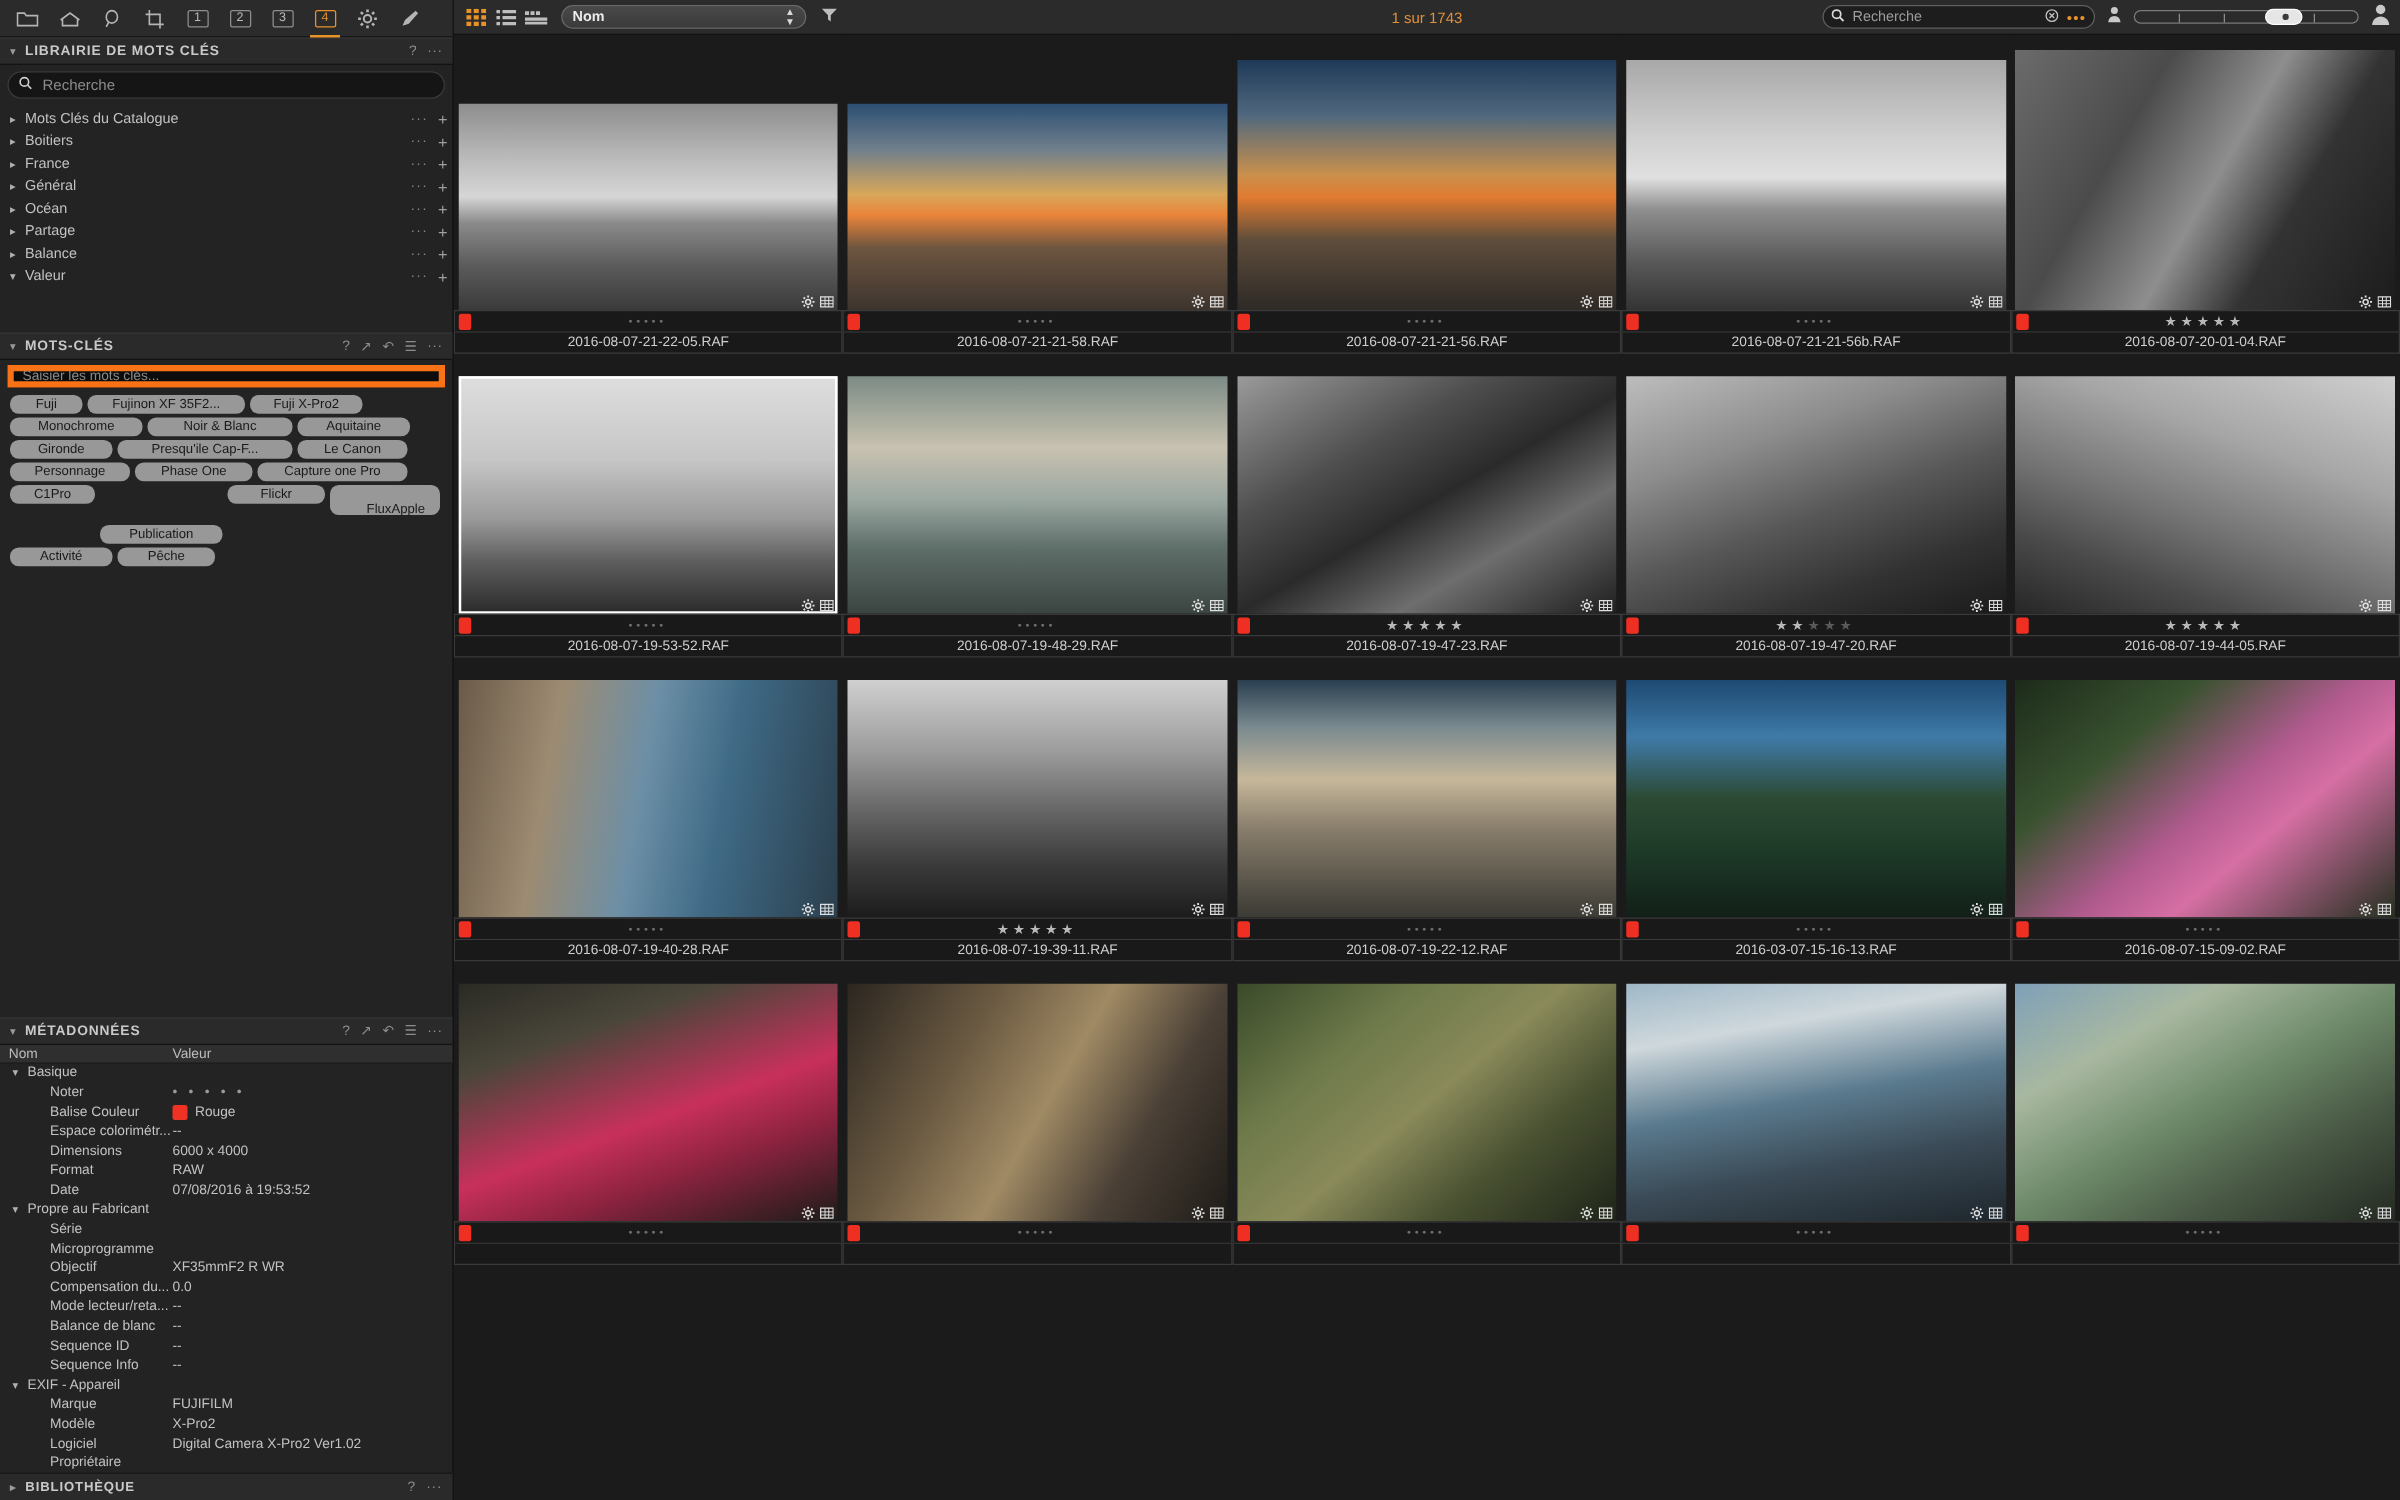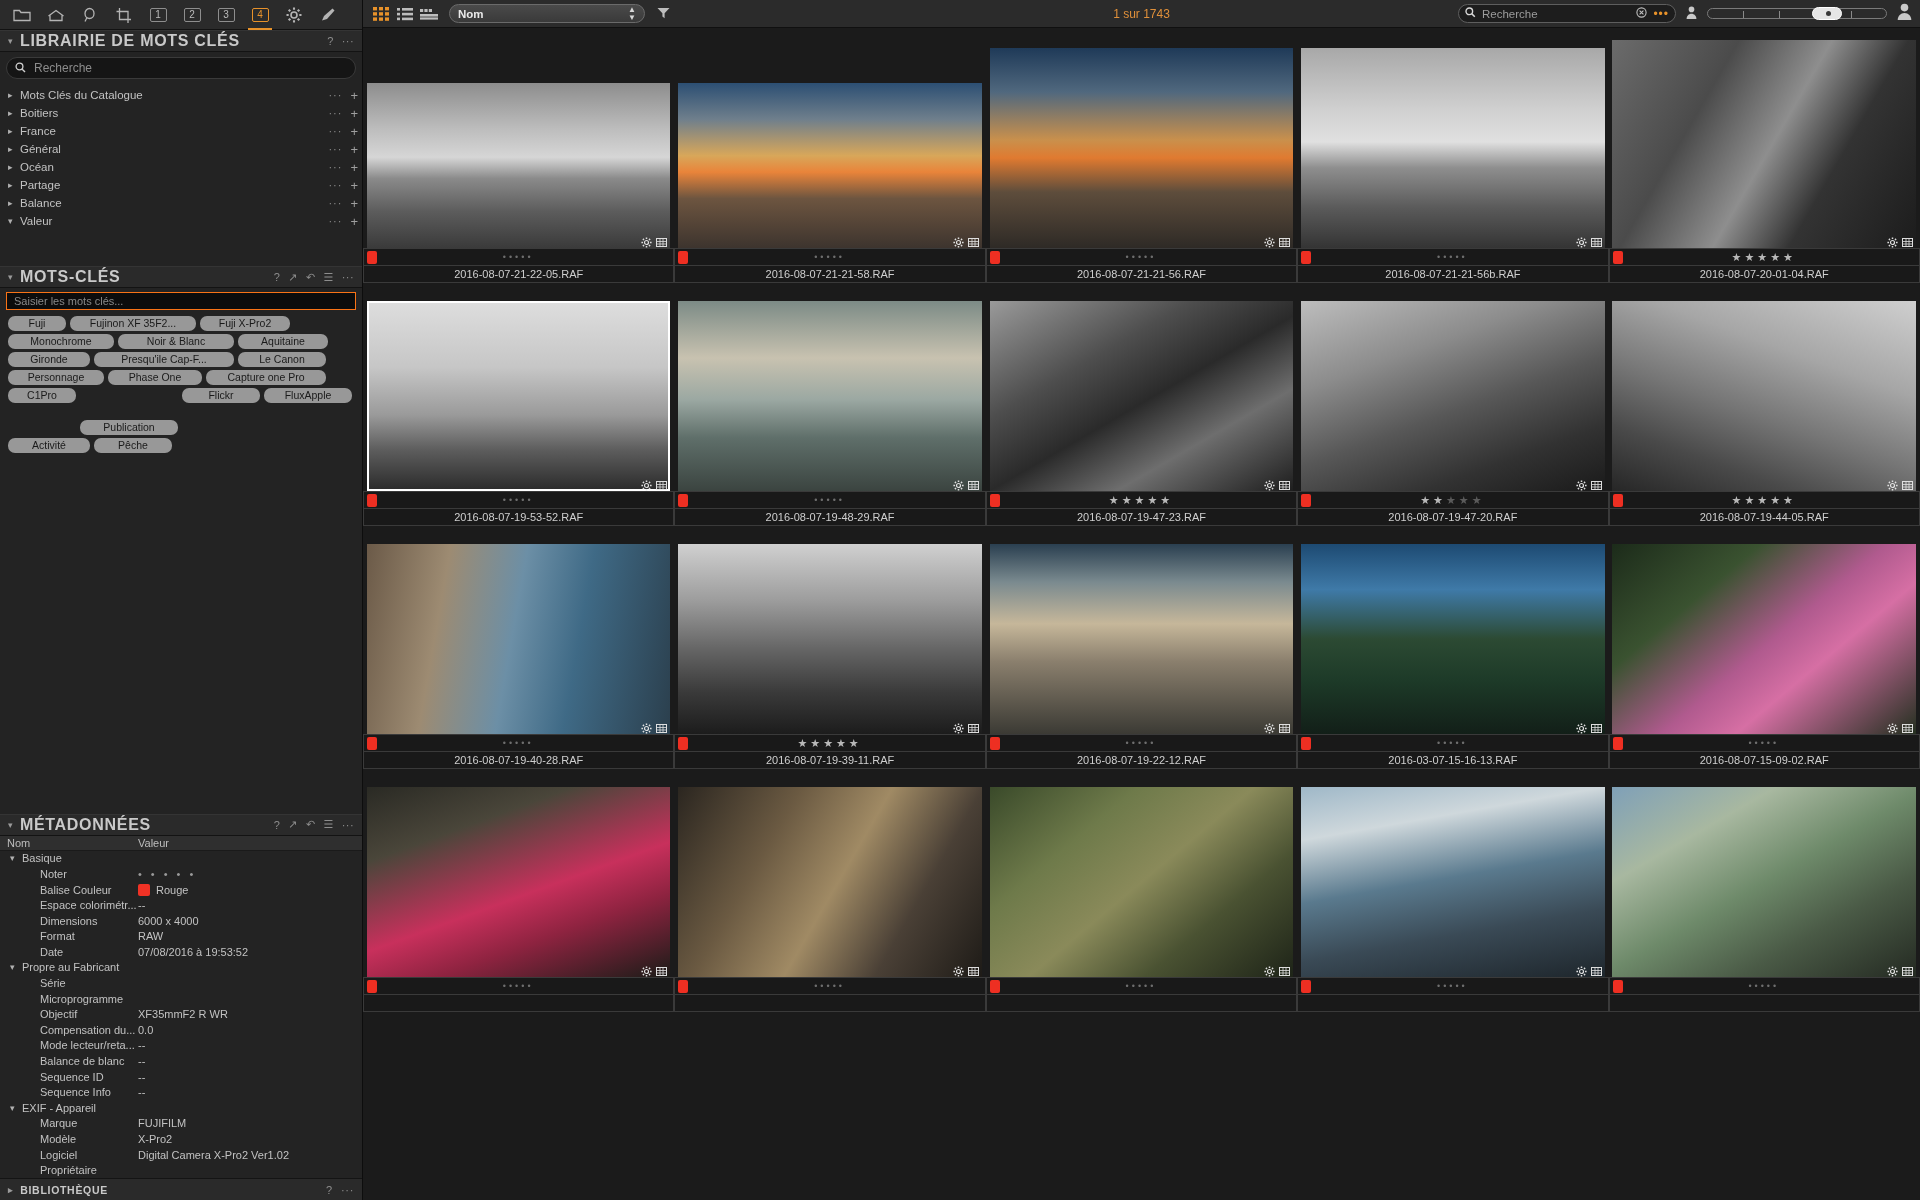--- a/index.html
+++ b/index.html
@@ -48,21 +48,21 @@
   }
   .panel-header {
     height: 22px; background: #2a2a2a;
     display: flex; align-items: center;
     padding: 0 8px;
     border-bottom: 1px solid #131313;
     border-top: 1px solid #343434;
     font-size: 11px; letter-spacing: .4px; color: #c9c9c9;
   }
   .panel-header .chev { margin-right: 7px; font-size: 9px; color: #9a9a9a; }
-  .panel-header .ttl { font-weight: bold; font-size: 16px; letter-spacing: .7px; }
+  .panel-header .ttl { font-weight: bold; font-size: 11px; letter-spacing: .7px; }
   .panel-header .hicons {
     margin-left: auto; display: flex; gap: 8px; align-items: center;
     color: #8d8d8d; font-size: 11px;
   }
   .searchbar {
     margin: 5px 6px; height: 22px;
     background: #151515; border: 1px solid #3a3a3a; border-radius: 11px;
     display: flex; align-items: center; padding: 0 8px;
   }
   .searchbar .mag { margin-right: 8px; color:#d0d0d0; }
@@ -87,21 +87,21 @@
   .pill {
     display: block; margin: 2px auto 2px 28px;
     height: 14px; line-height: 13px;
     border: 1px solid #9a9a9a; border-radius: 7px;
     text-align: center; font-size: 10.5px; color: #bdbdbd;
     background: transparent; width: fit-content; padding: 0 14px;
   }
 
   .kw-input {
     margin: 4px 6px 4px 6px; height: 18px;
-    background: #0c0c0c; border: 1px solid #f97316;
+    background: #0c0c0c; border: 5px solid #f97316;
     display: flex; align-items: center; padding: 0 7px;
     font-size: 11px; color: #8a8a8a;
   }
   .tagwrap {
     display: flex; flex-wrap: wrap; gap: 3px 4px;
     padding: 2px 6px 6px 8px;
   }
   .tag {
     height: 15px; line-height: 14px; border-radius: 7px;
     background: #989898; color: #1a1a1a;
@@ -349,21 +349,21 @@
         <div class="tag" style="width: 90px; padding: 0px;">Aquitaine</div>
         <div class="tag" style="width: 82px; padding: 0px;">Gironde</div>
         <div class="tag" style="width: 140px; padding: 0px;">Presqu'ile Cap-F...</div>
         <div class="tag" style="width: 88px; padding: 0px;">Le Canon</div>
         <div class="tag" style="width: 96px; padding: 0px;">Personnage</div>
         <div class="tag" style="width: 94px; padding: 0px;">Phase One</div>
         <div class="tag" style="width: 120px; padding: 0px;">Capture one Pro</div>
         <div class="tag" style="width: 68px; padding: 0px;">C1Pro</div>
         <div class="tag" style="width: 98px; padding: 0px; margin-top: 32px;">Publication</div>
         <div class="tag" style="width: 78px; padding: 0px;">Flickr</div>
-        <div class="tag" style="width: 88px; padding: 0px;">FluxApple</div>
+        <div class="tag" style="width: 88px; padding: 12px; text-align: right;">FluxApple</div>
         <div class="tag" style="width: 82px; padding: 0px;">Activité</div>
         <div class="tag" style="width: 78px; padding: 0px;">Pêche</div>
       </div>
 
     <div class="spacer-fill"></div>
 
     <div class="panel-header">
       <span class="chev">▾</span>
       <span class="ttl">MÉTADONNÉES</span>
       <span class="hicons">

